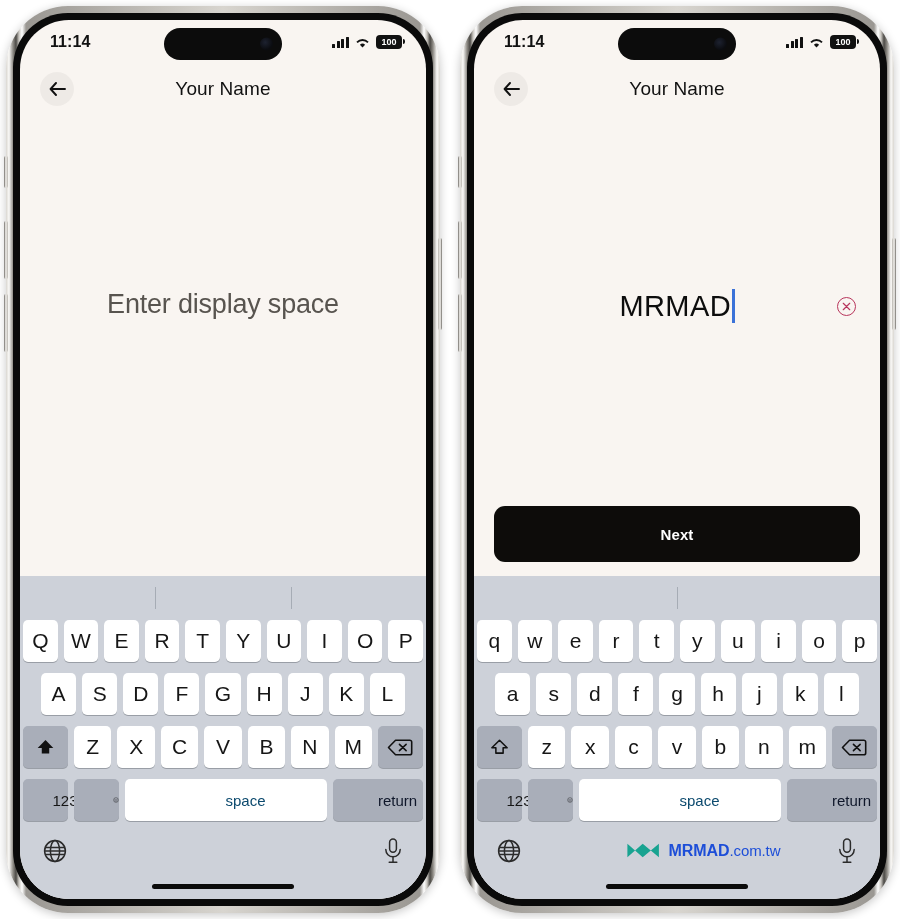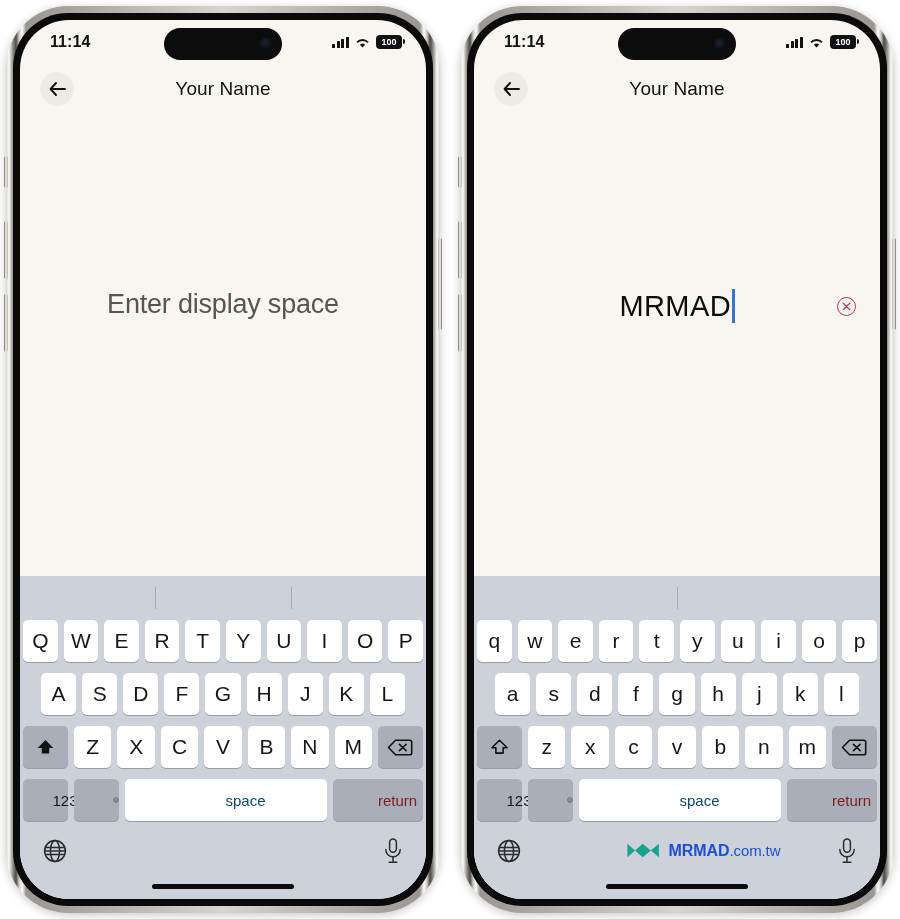--- a/index.html
+++ b/index.html
@@ -269,21 +269,21 @@
   .row3 { padding: 0 3px; }
   .key.dark {
     background: #a9aeb9;
     box-shadow: 0 1px 0 rgba(90,95,105,.45);
     flex: 0 0 45px;
   }
   .row4 { margin-bottom: 6px; }
   .key.num { flex: 0 0 45px; font-size: 15px; background:#a9aeb9; }
   .key.emoji { flex: 0 0 45px; background:#a9aeb9; font-size: 18px; }
   .key.space { flex: 1 1 auto; font-size: 15px; color:#0c4a6e; }
-  .key.return { flex: 0 0 90px; font-size: 15px; background:#a9aeb9; color:#7f1d1d; }
+  .key.return { flex: 0 0 90px; font-size: 15px; background:#a9aeb9; color:#0f172a; }
   .krow.row4 .key { height: 42px; padding-left: 39px; }
 
   .kbottom {
     height: 48px;
     display: flex;
     align-items: center;
     justify-content: space-between;
     padding: 0 22px;
     position: relative;
   }
@@ -499,20 +499,23 @@
             <span class="field-value">MRMAD</span>
             <span class="caret"></span>
           </div>
           <div class="clear-btn">
             <svg width="9" height="9" viewBox="0 0 10 10">
               <path d="M1.4 1.4 8.6 8.6M8.6 1.4 1.4 8.6" stroke="#b8355c" stroke-width="1.3" stroke-linecap="round"></path>
             </svg>
           </div>
         </div>
 
+        <div class="next-wrap">
+          <div class="next-btn">Next</div>
+        </div>
       </div>
 
       <div class="keyboard">
         <div class="predict">
           <div class="predict-cell">
             <span class="predict-text"></span>
           </div>
           <div class="predict-cell">
             <span class="predict-text"></span>
           </div>

